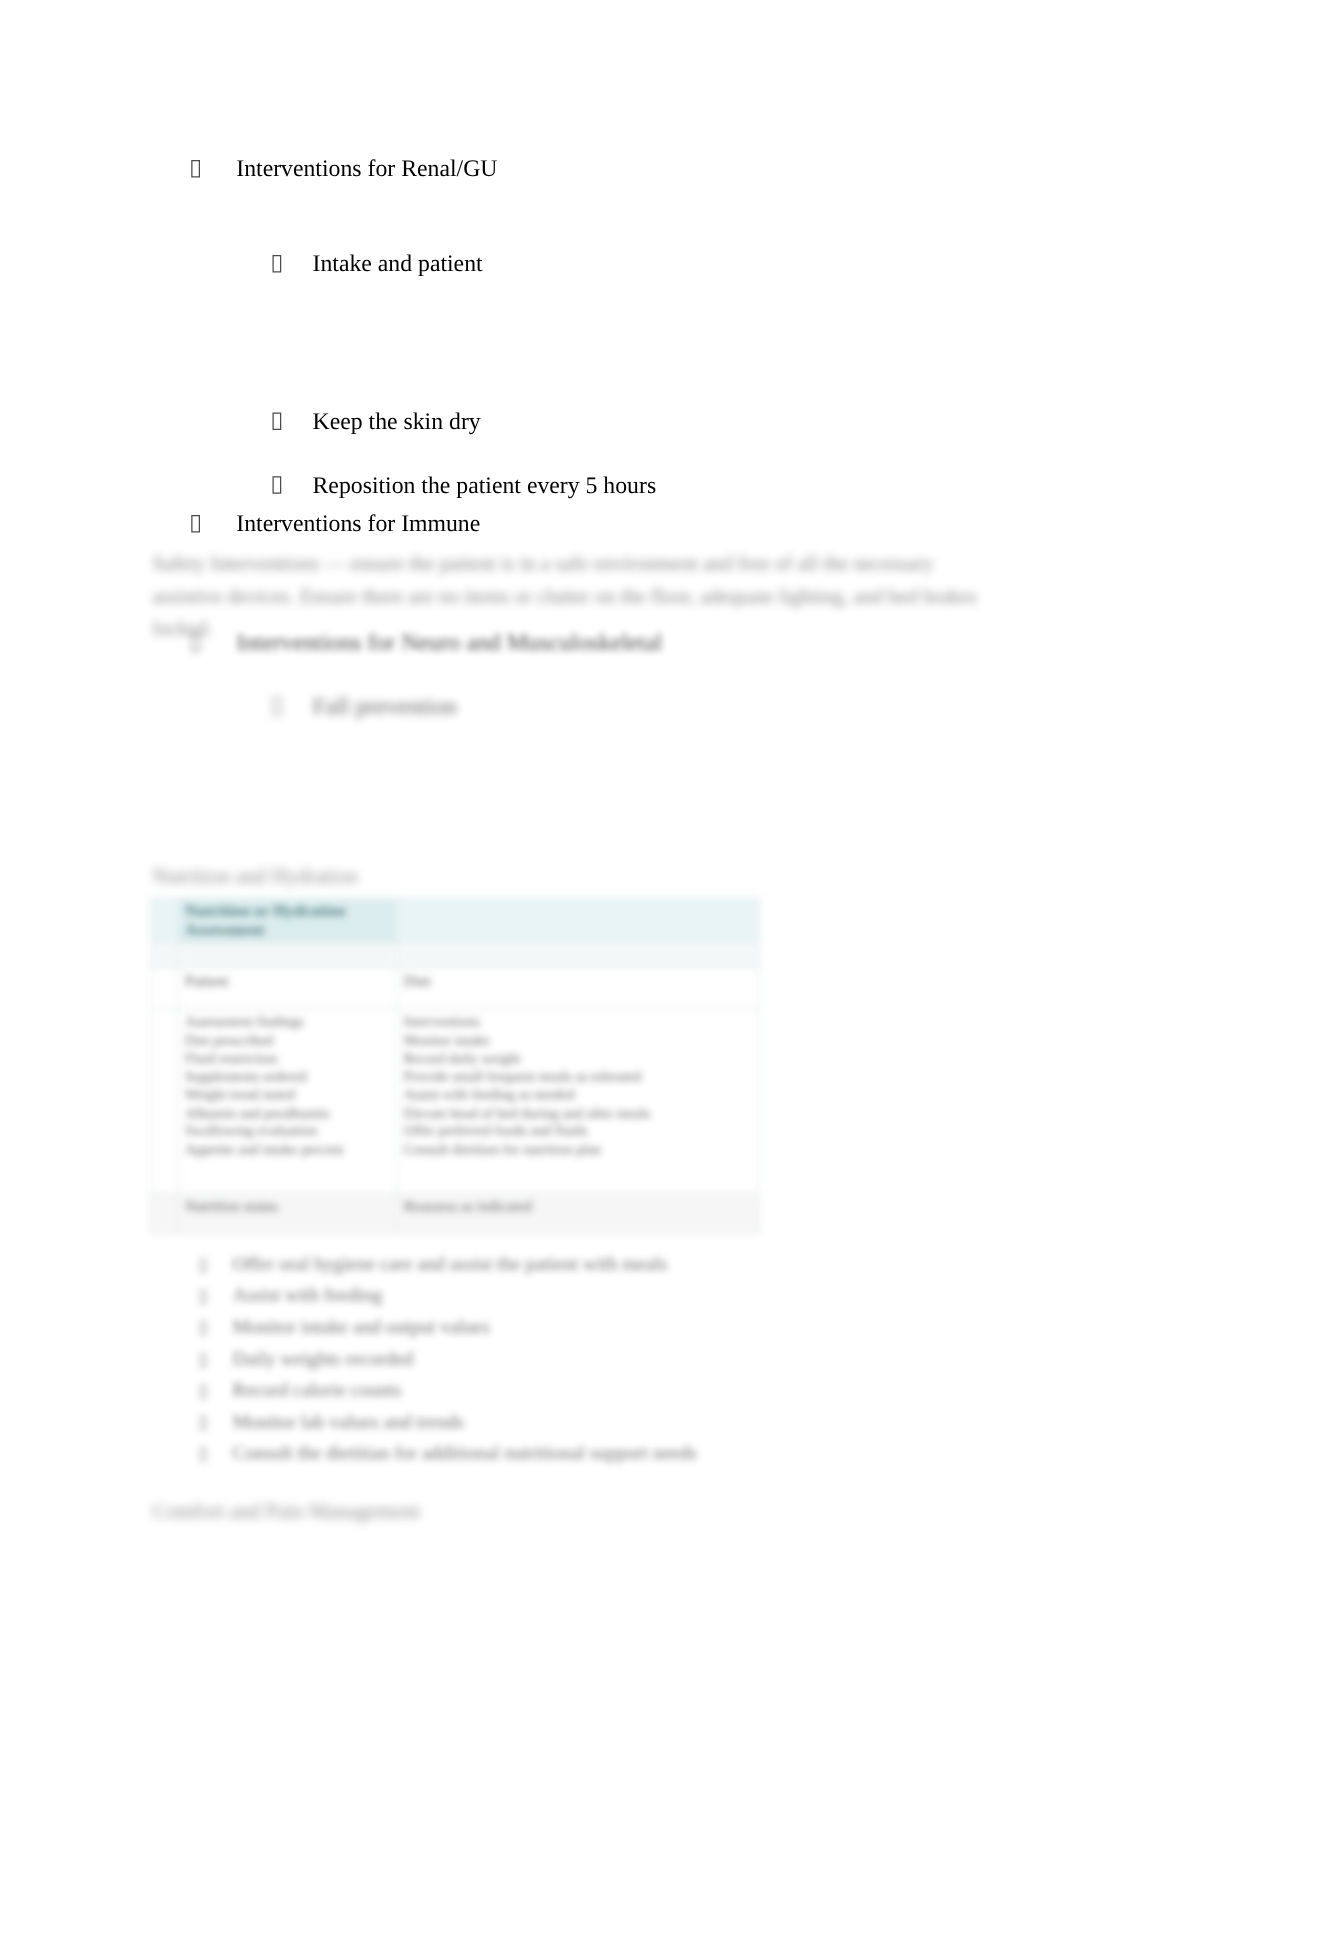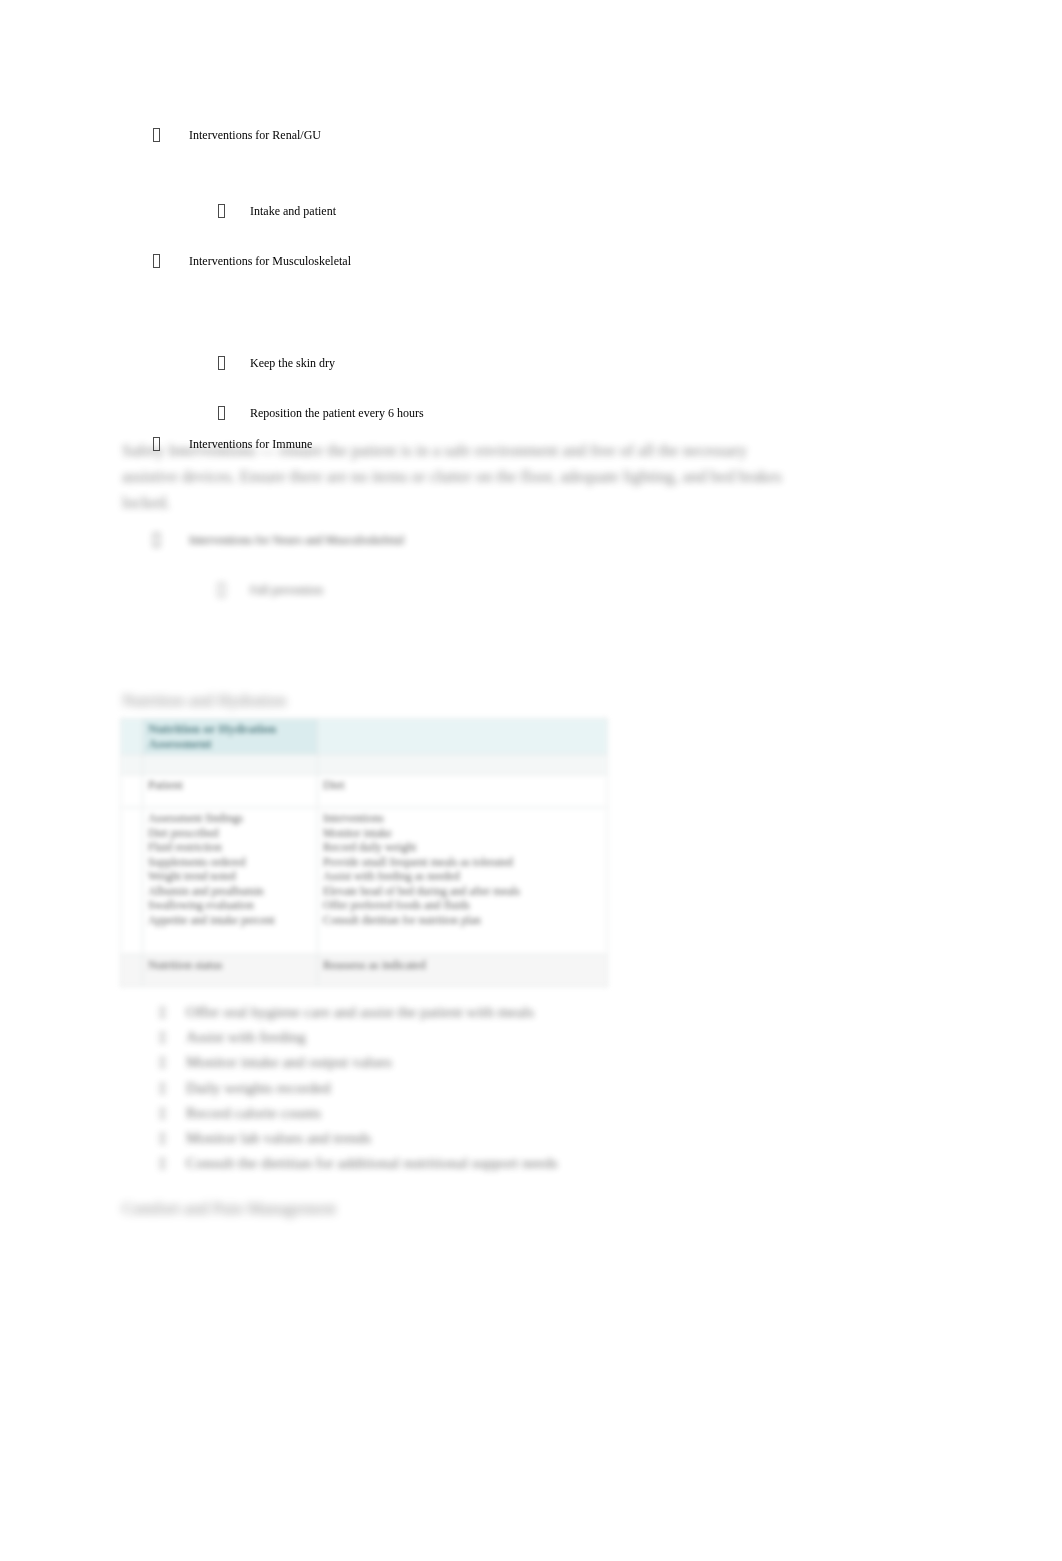--- a/index.html
+++ b/index.html
@@ -25,21 +25,21 @@
   .outline {
     position: absolute;
     left: 0;
     top: 0;
     width: 100%;
   }
   .li {
     position: relative;
     height: 25.3px;
     line-height: 25.3px;
-    font-size: 12px;
+    font-size: 19px;
     white-space: nowrap;
   }
   .li .bullet {
     position: absolute;
     top: 0;
     font-size: 15px;
     line-height: 25.3px;
     color: #1a1a1a;
     font-family: "DejaVu Sans", sans-serif;
   }
@@ -170,35 +170,31 @@
       <span class="bullet"><span class="tofu"></span></span>
       <span class="txt">Interventions for Renal/GU</span>
     </div>
 
 
     <div class="li lvl2" style="top:173.6px">
       <span class="bullet"><span class="tofu"></span></span>
       <span class="txt">Intake and patient</span>
     </div>
 
-    <div class="li lvl1" style="top:198.9px">
-      <span class="bullet"><span class="tofu"></span></span>
-      <span class="txt">Interventions for Musculoskeletal</span>
-    </div>
 
 
 
     <div class="li lvl2" style="top:274.8px">
       <span class="bullet"><span class="tofu"></span></span>
       <span class="txt">Keep the skin dry</span>
     </div>
 
     <div class="li lvl2" style="top:300.1px">
       <span class="bullet"><span class="tofu"></span></span>
-      <span class="txt">Reposition the patient every 6 hours</span>
+      <span class="txt">Reposition the patient every 5 hours</span>
     </div>
 
     <div class="li lvl1" style="top:306px">
       <span class="bullet"><span class="tofu"></span></span>
       <span class="txt">Interventions for Immune</span>
     </div>
 
 
     <div class="li lvl1 blur-mid" style="top:376px">
       <span class="bullet"><span class="tofu"></span></span>

